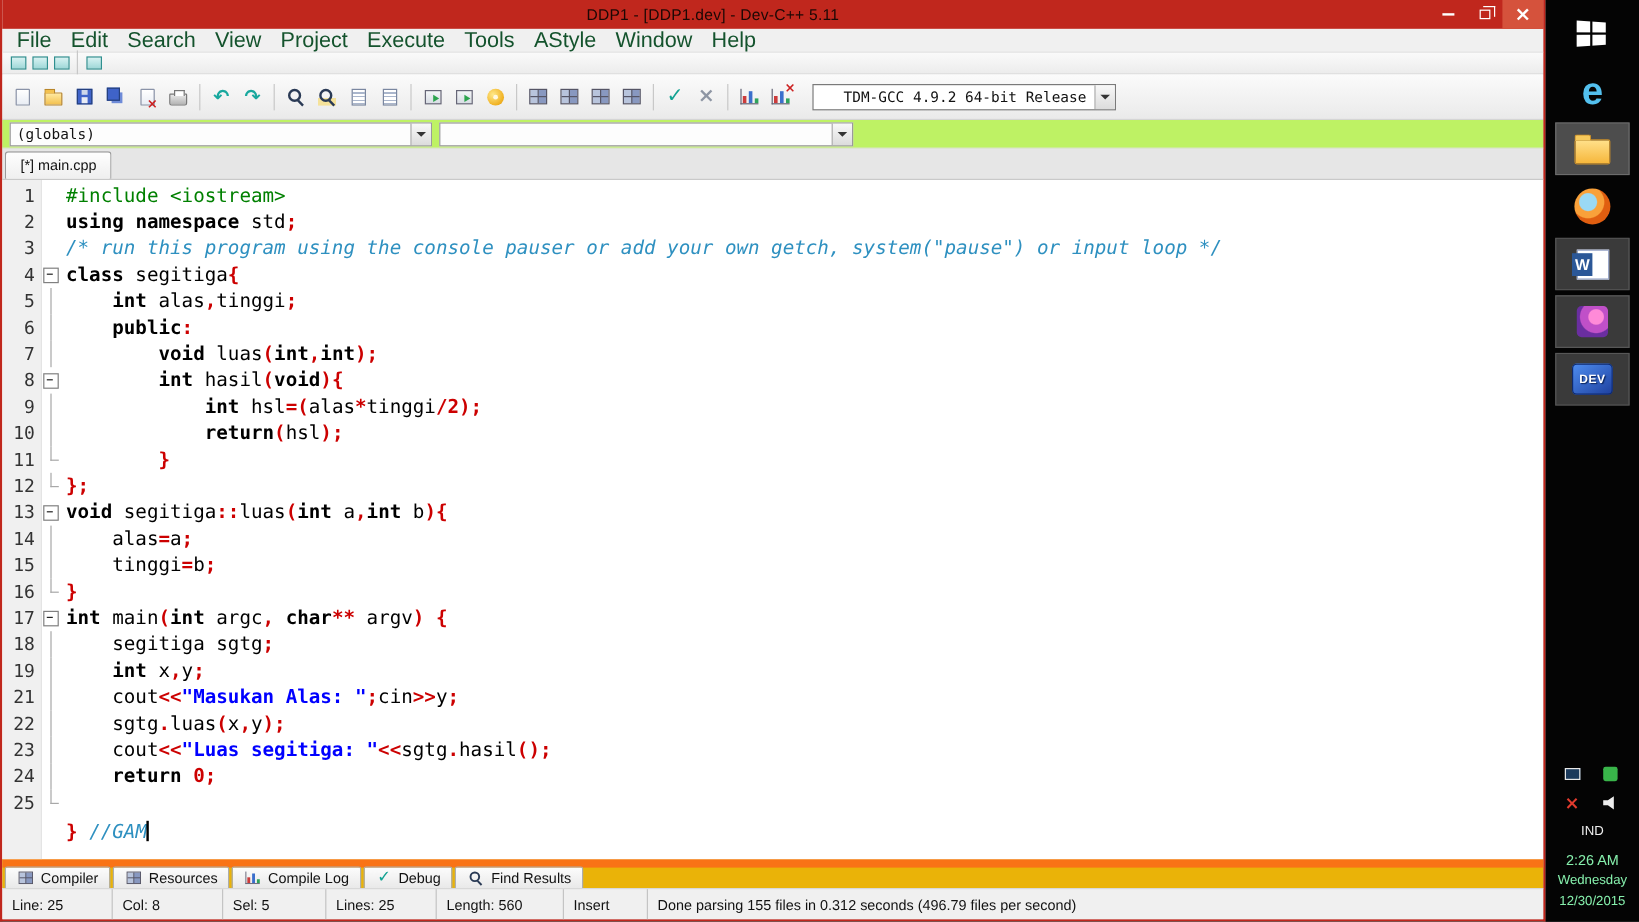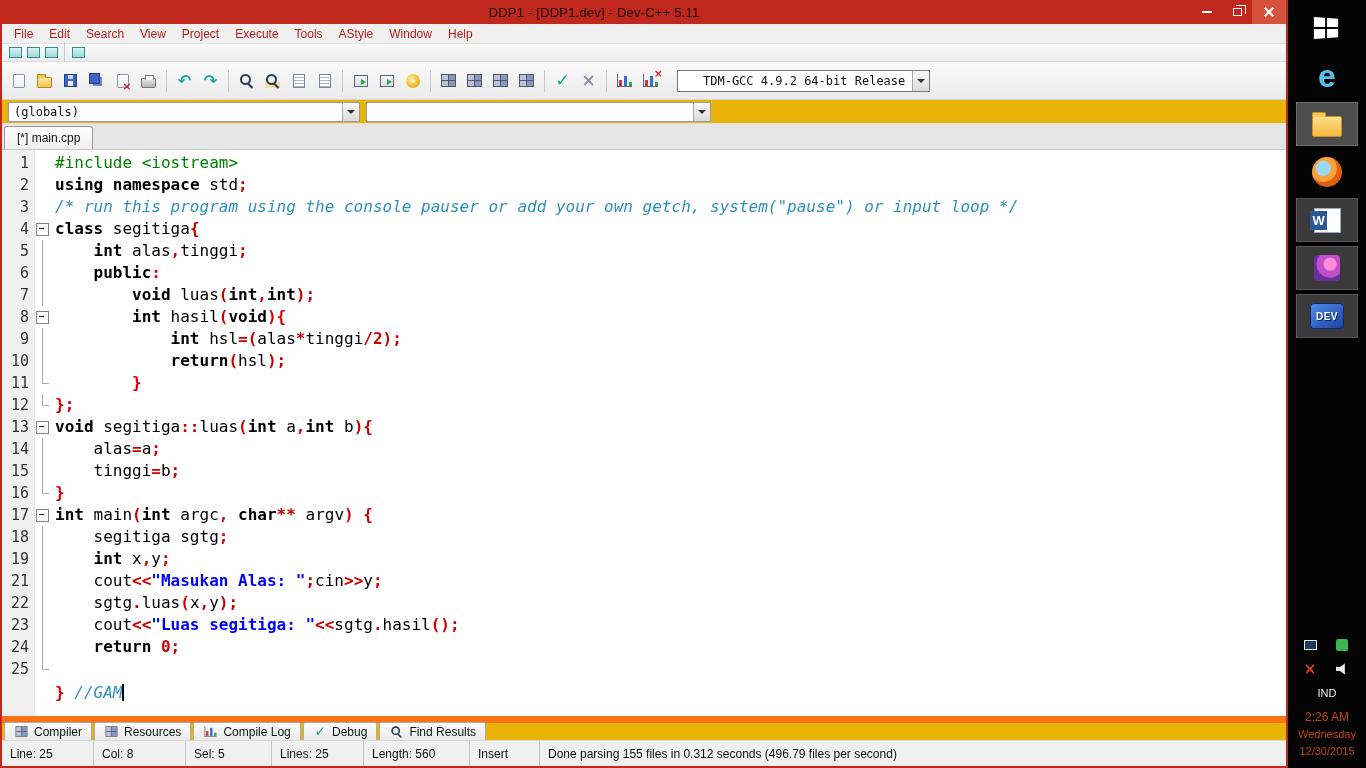--- a/index.html
+++ b/index.html
@@ -30,21 +30,21 @@
   .wc-g-min{width:10px;height:2px;background:#fff;}
   .wc-g-max{width:9px;height:8px;border:1px solid #fff;position:relative;background:transparent;}
   .wc-g-max::before{content:"";position:absolute;left:2px;top:-4px;width:9px;height:8px;border:1px solid #fff;border-bottom:none;border-left:none;}
   .wc-g-close{position:relative;width:12px;height:12px;}
   .wc-g-close::before,.wc-g-close::after{content:"";position:absolute;left:5px;top:0;width:2px;height:12px;background:#fff;}
   .wc-g-close::before{transform:rotate(45deg);}
   .wc-g-close::after{transform:rotate(-45deg);}
 
   .menubar{height:20px;flex:0 0 20px;background:#F0F0F0;display:flex;align-items:center;
     padding-left:4px;border-bottom:1px solid #E2E2E2;}
-  .menu-item{padding:1px 8px;font-size:12px;color:#b91c1c;}
+  .menu-item{padding:1px 8px;font-size:18px;color:#14532d;}
 
   .toolbar{display:flex;align-items:center;background:linear-gradient(#FAFAFA,#ECECEC);}
   .toolbar-small{height:18px;flex:0 0 18px;padding-left:4px;border-bottom:1px solid #DDD;}
   .toolbar-main-row{height:38px;flex:0 0 38px;display:flex;align-items:center;
     background:linear-gradient(#FBFBFB,#EAEAEA);border-bottom:1px solid #D5D5D5;padding:0 4px;}
   .toolbar-main{display:flex;align-items:center;gap:1px;}
   .tb-btn{width:25px;height:27px;display:flex;align-items:center;justify-content:center;border-radius:2px;}
   .tb-btn.tb-small{width:18px;height:15px;}
   .tb-sep{width:1px;height:22px;background:#C8C8C8;margin:0 4px;display:inline-block;}
 
@@ -89,21 +89,21 @@
 
   
   .combo{height:22px;border:1px solid #7A7A7A;background:#fff;display:flex;align-items:center;
     font:12px "DejaVu Sans Mono",monospace;color:#111;overflow:hidden;}
   .combo-text{flex:1;padding:0 5px;white-space:pre;}
   .combo-arrow{width:17px;align-self:stretch;border-left:1px solid #AAA;background:linear-gradient(#F8F8F8,#DCDCDC);
     display:flex;align-items:center;justify-content:center;}
   .combo-arrow::after{content:"";border:4px solid transparent;border-top-color:#333;margin-top:4px;}
   .compiler{width:253px;margin-left:14px;padding-left:20px;}
 
-  .combo-row{height:24px;flex:0 0 24px;background:#eab308;display:flex;align-items:center;
+  .combo-row{height:24px;flex:0 0 24px;background:#bef264;display:flex;align-items:center;
     padding-left:6px;gap:6px;border-bottom:1px solid #E0E0E0;}
   .combo-row .combo{height:20px;border-color:#9A9A9A;background:#FDFDFD;}
   .w1{width:352px;} .w2{width:345px;}
 
   .tabbar{height:26px;flex:0 0 26px;background:#E6E6E6;display:flex;align-items:flex-end;
     padding-left:2px;border-bottom:1px solid #C9C9C9;}
   .etab{height:23px;padding:0 12px;display:flex;align-items:center;font-size:12px;color:#111;
     background:linear-gradient(#FEFEFE,#EFEFEF);border:1px solid #9A9A9A;border-bottom:none;
     border-radius:3px 3px 0 0;}
 
@@ -171,21 +171,21 @@
   .ic-dev::before{content:"DEV";color:#fff;font:bold 10px "Liberation Sans",sans-serif;letter-spacing:.5px;text-shadow:1px 1px 1px #092055;}
   .tray{display:grid;grid-template-columns:20px 20px;gap:8px 12px;margin-bottom:10px;}
   .tray-ic{width:18px;height:16px;display:flex;align-items:center;justify-content:center;}
   .ti-display{width:13px;height:10px;border:1px solid #E8E8E8;background:#1B3A5C;display:inline-block;}
   .ti-green{width:12px;height:12px;background:#39B54A;border-radius:2px;display:inline-block;}
   .ti-redx{color:#E23B2E;font:bold 15px "DejaVu Sans",sans-serif;line-height:15px;}
   .ti-redx::before{content:"×";}
   .ti-speaker{width:13px;height:12px;background:#EDEDED;display:inline-block;
     clip-path:polygon(0 33%,34% 33%,72% 4%,72% 96%,34% 67%,0 67%);}
   .lang{color:#EEE;font-size:11px;margin-bottom:10px;}
-  .clock{color:#c2410c;text-align:center;line-height:17px;margin-bottom:4px;}
+  .clock{color:#86efac;text-align:center;line-height:17px;margin-bottom:4px;}
   .clock .time{font-size:12px;}
   .clock .day,.clock .date{font-size:11px;}
 </style>
 </head>
 <body>
 
 <div id="app">
   <div id="main-window">
 
     <div class="titlebar">

